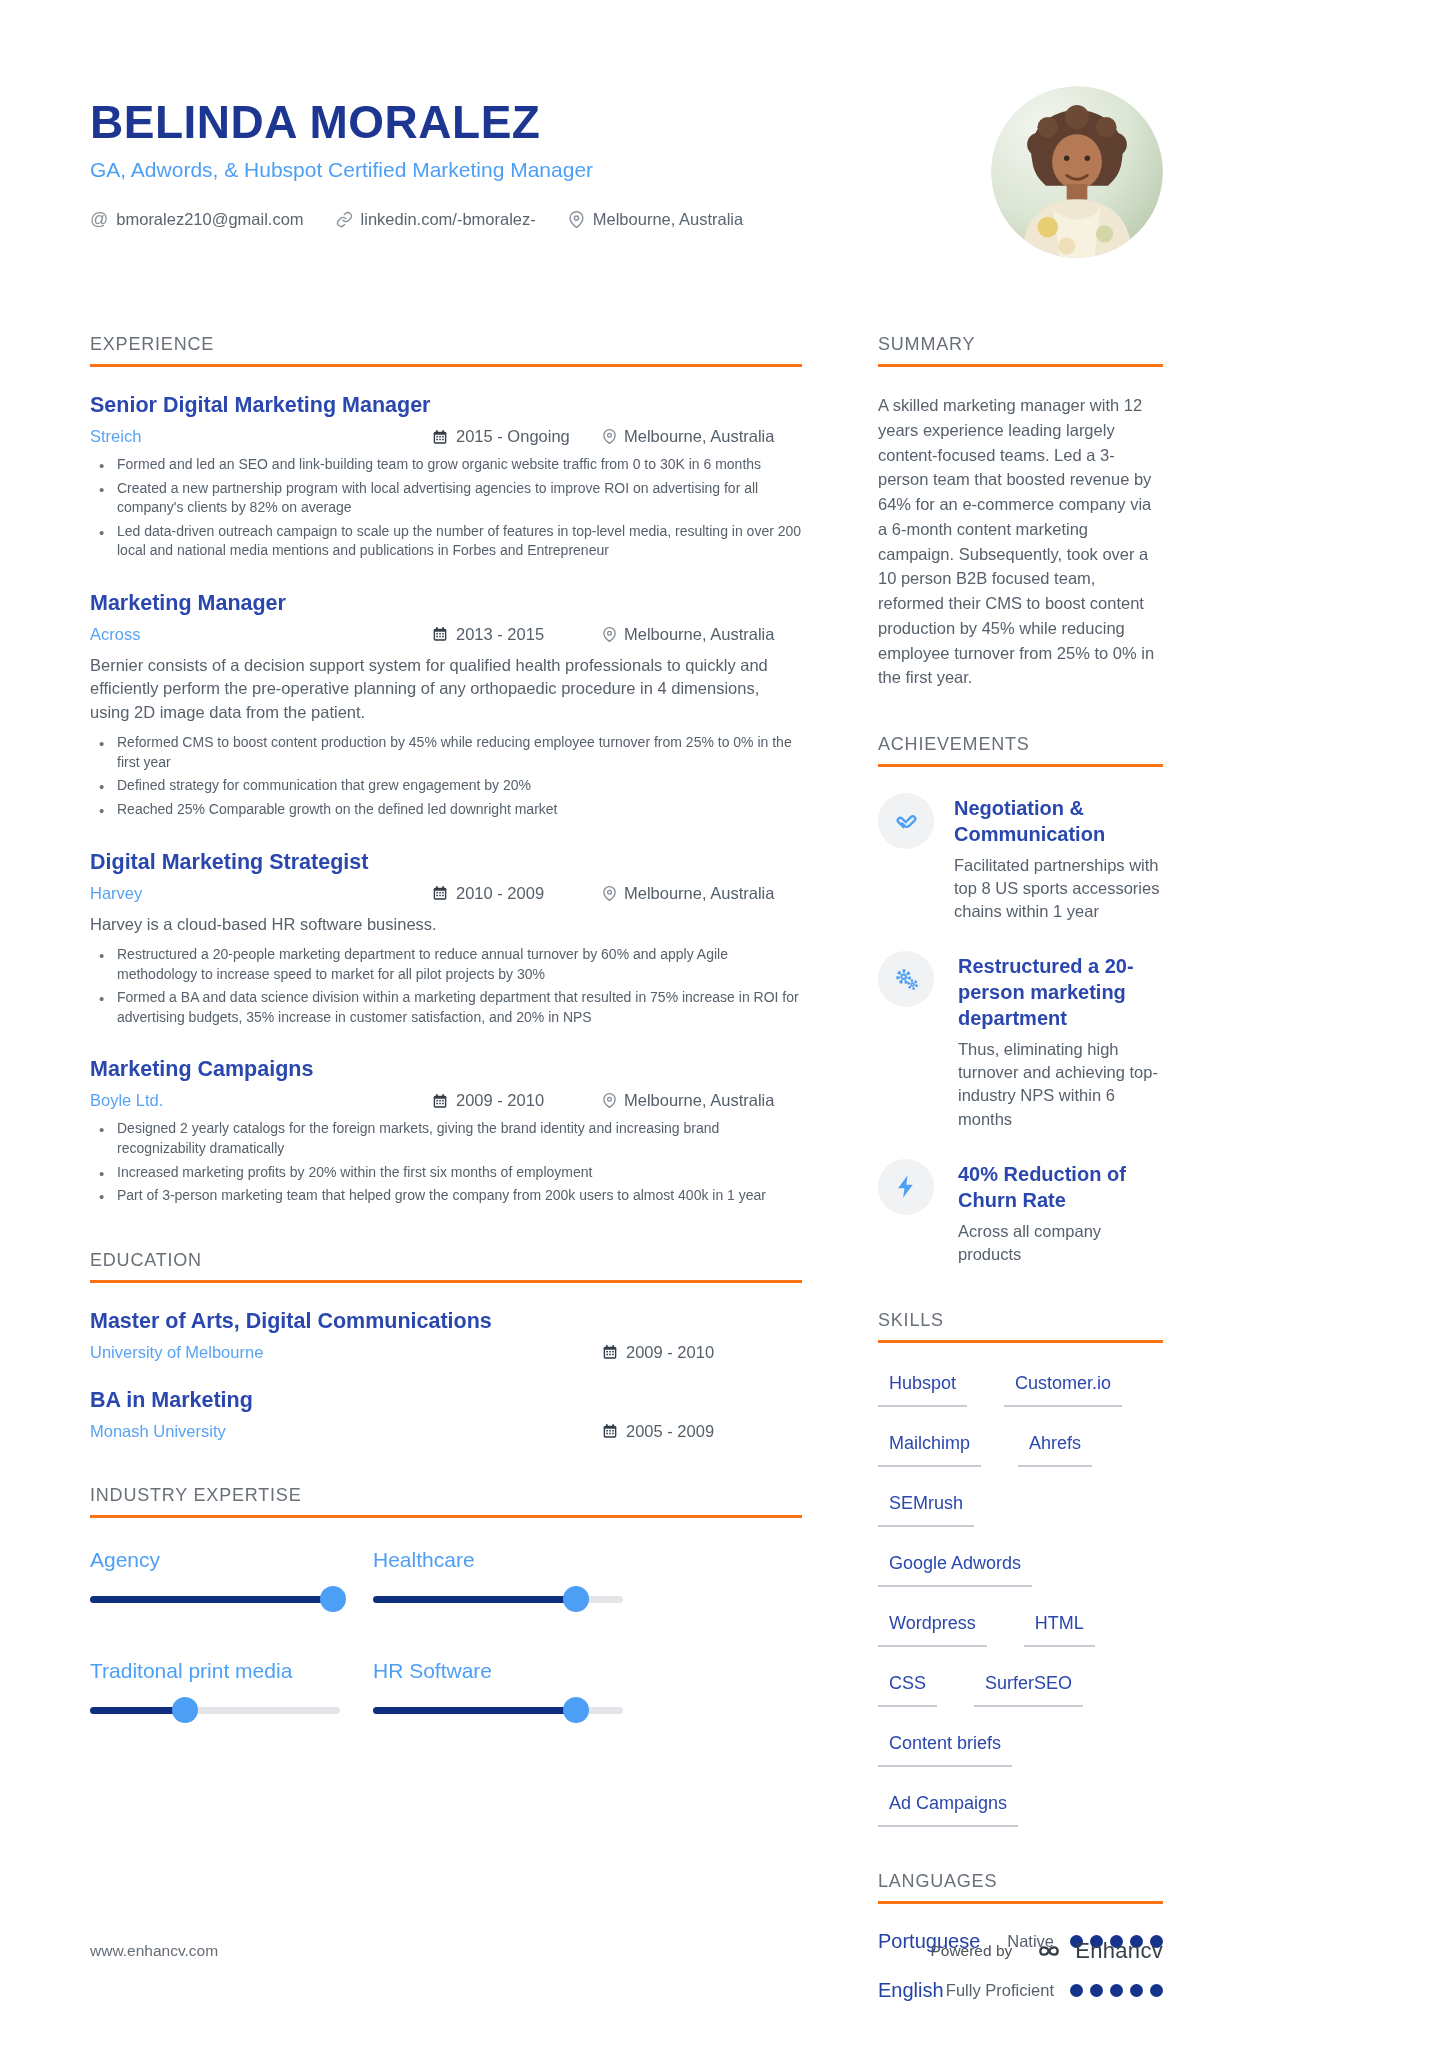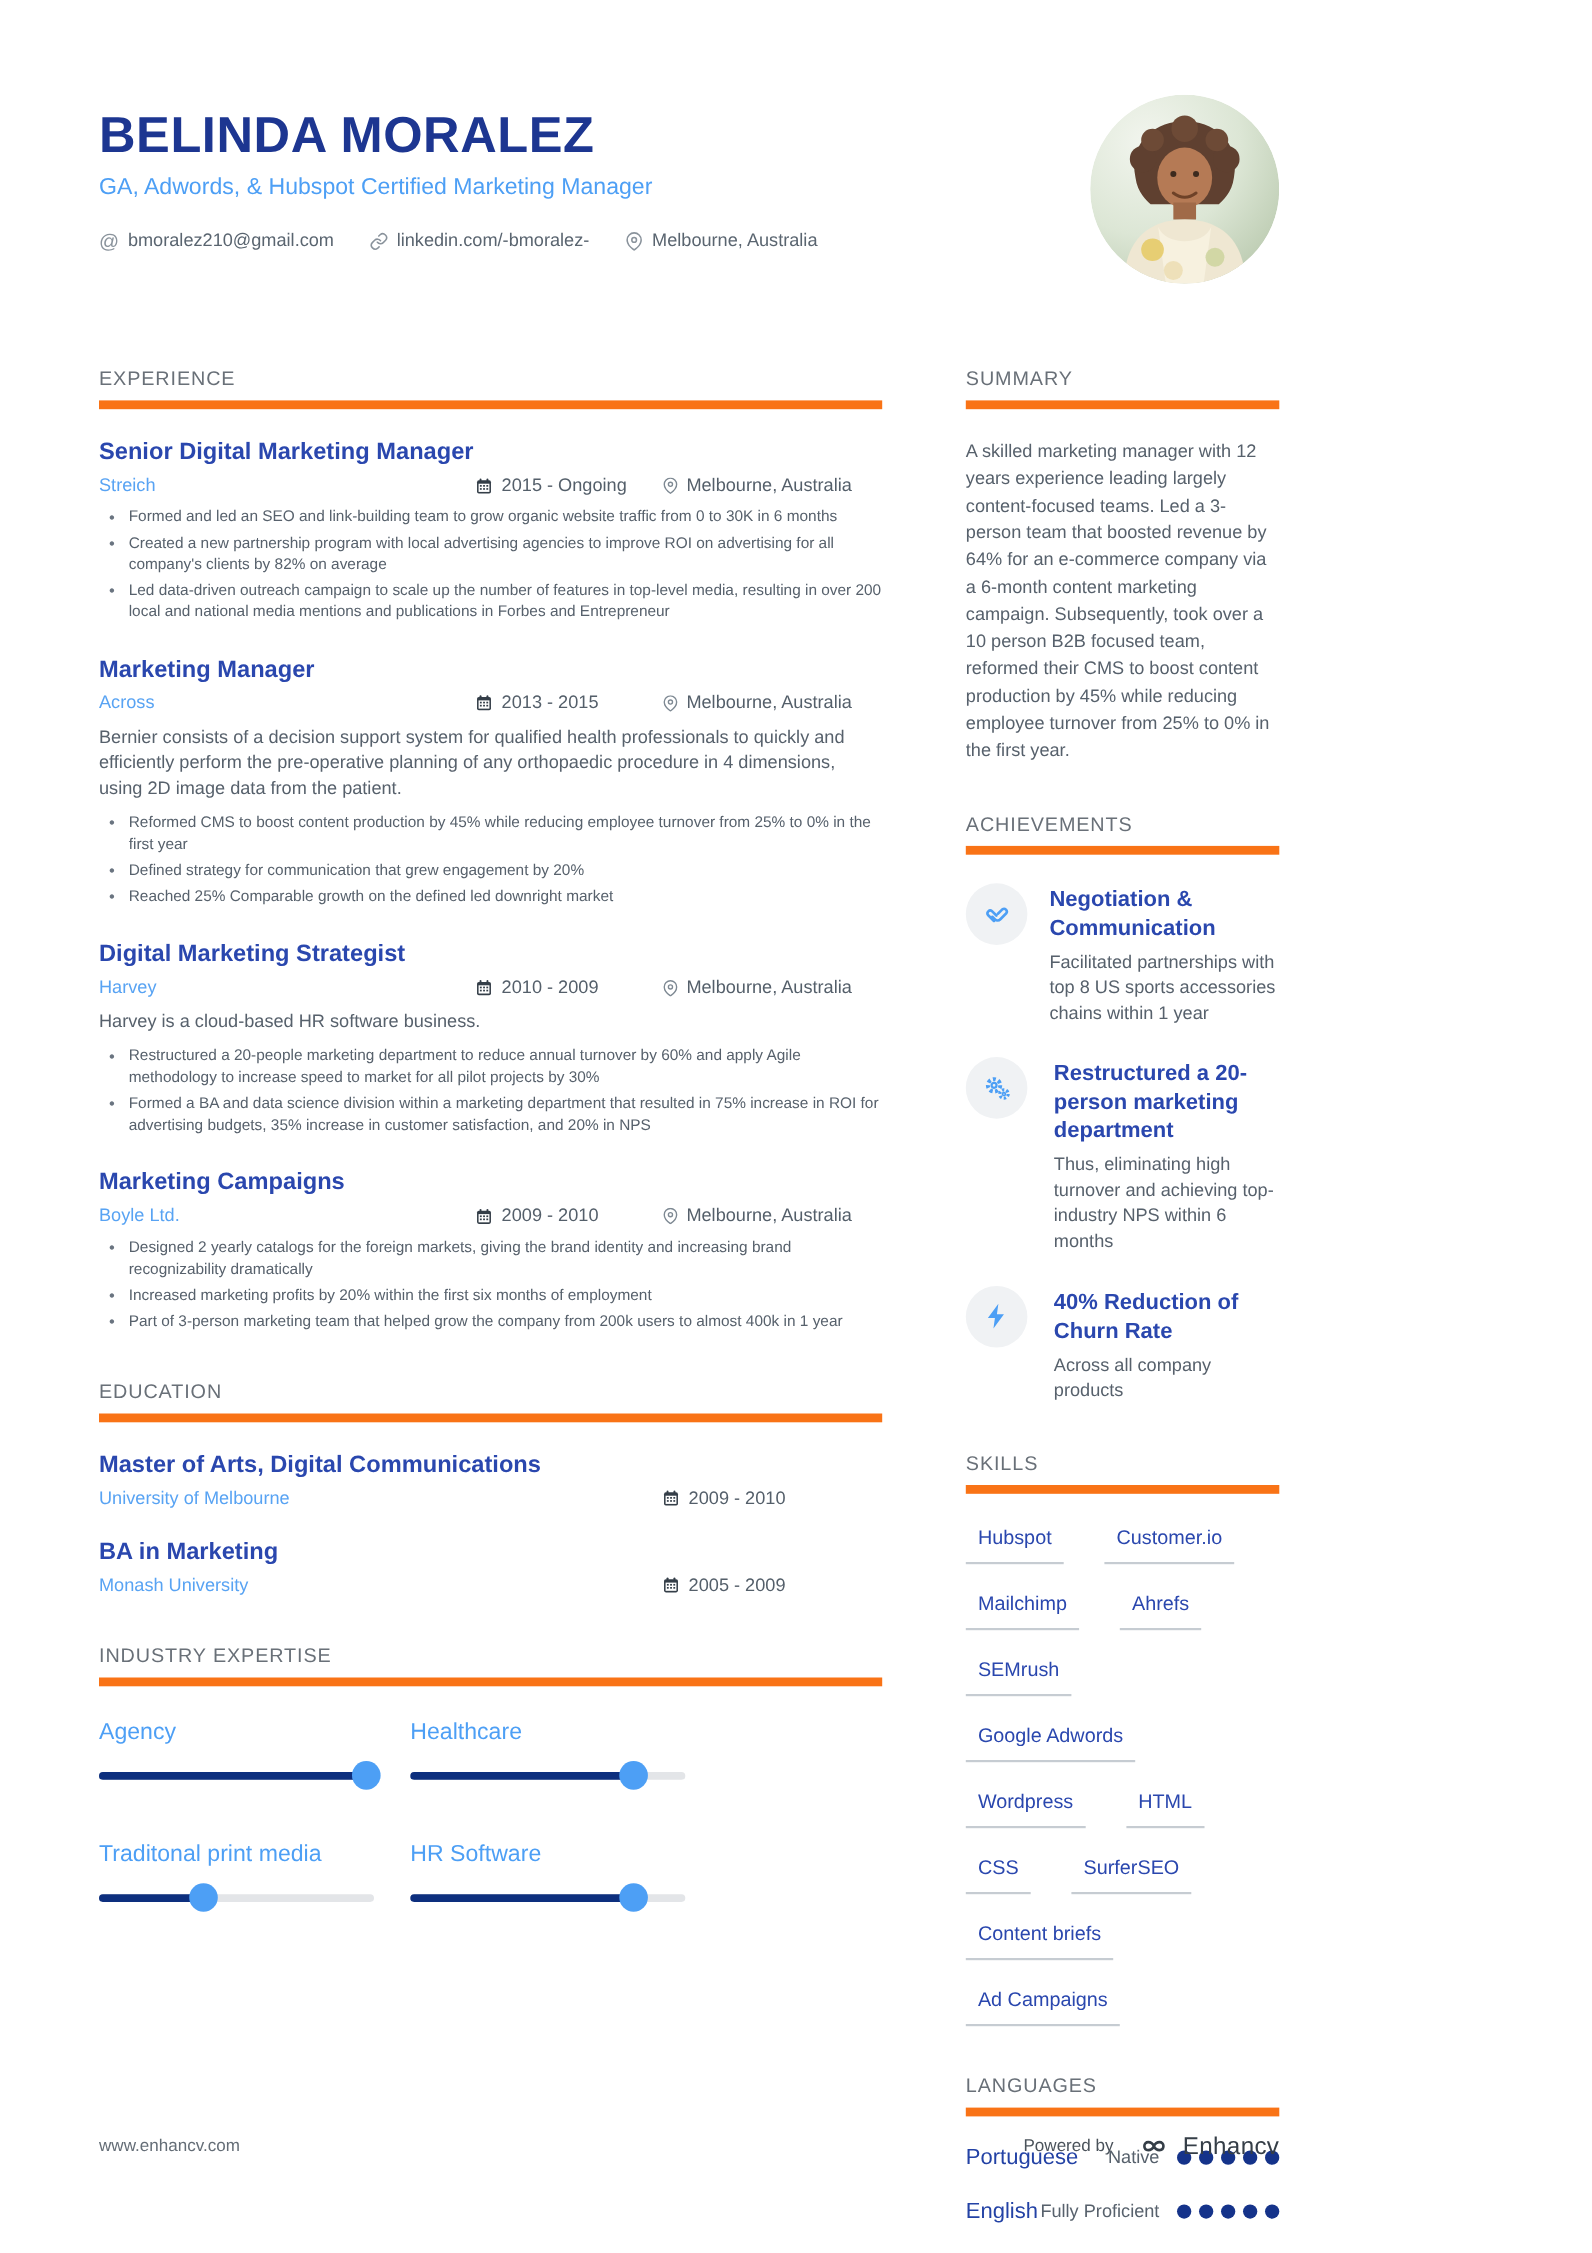--- a/index.html
+++ b/index.html
@@ -18,21 +18,21 @@
   .cicon { color:#8a939c; display:flex; align-items:center; font-size:18px; }
   .cicon svg { width:17px; height:17px; }
   .photo { width:172px; height:172px; border-radius:50%; overflow:hidden; flex:none; margin-top:-12px; }
   
   .columns { display:flex; gap:76px; margin-top:76px; }
   .col-left { width:712px; flex:none; }
   .col-right { flex:1; min-width:0; }
   .sec { margin-bottom:44px; }
   .sec-h {
     font-size:18px; font-weight:400; color:#697078; letter-spacing:0.8px;
-    margin:0 0 26px; padding-bottom:9px; border-bottom:8px solid #f97316;
+    margin:0 0 26px; padding-bottom:9px; border-bottom:3px solid #f97316;
   }
   
   .job + .job { margin-top:30px; }
   .job-title { font-size:21.5px; color:#2a47ae; font-weight:700; margin:0; }
   .job-meta { display:flex; align-items:center; margin-top:9px; font-size:16.5px; }
   .company { color:#58a3f3; flex:1; }
   .meta-date { display:flex; align-items:center; gap:8px; color:#545f6a; width:170px; flex:none; }
   .meta-loc { display:flex; align-items:center; gap:7px; color:#545f6a; width:200px; flex:none; }
   .micon { color:#343e48; display:flex; } .micon svg { width:16px; height:16px; }
   .pinicon { color:#7e8993; display:flex; } .pinicon svg { width:15px; height:15px; }

